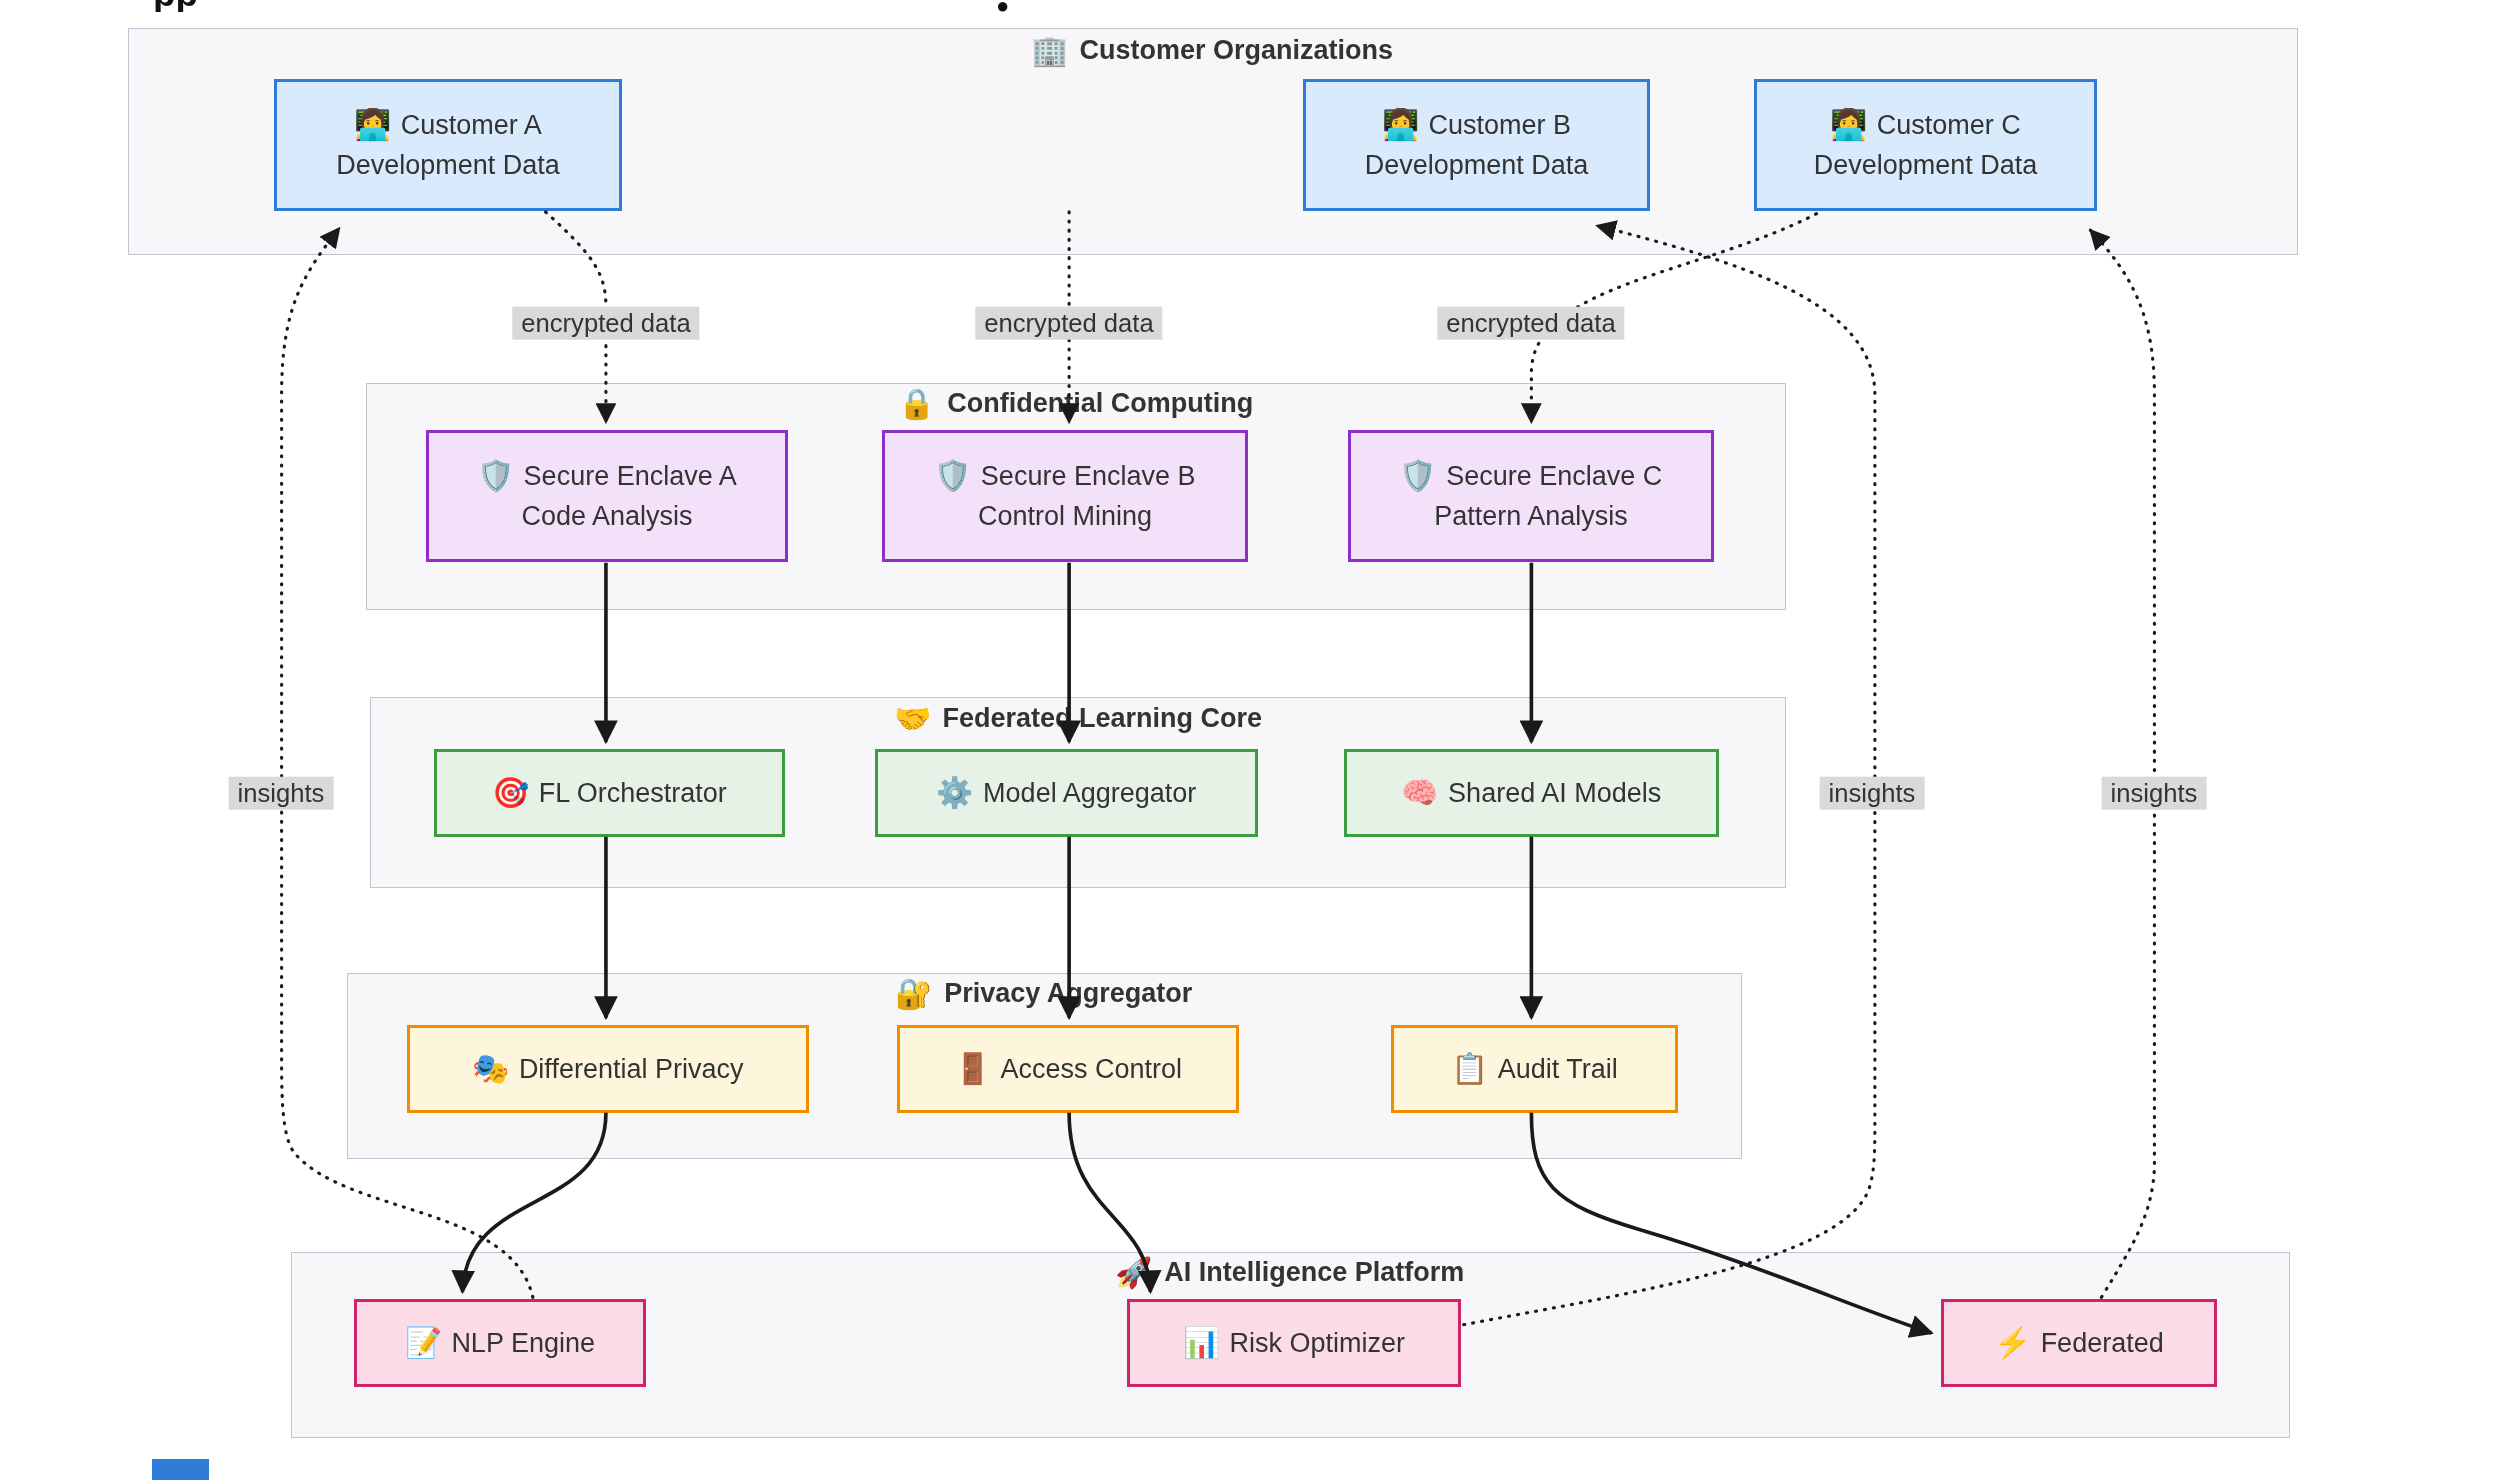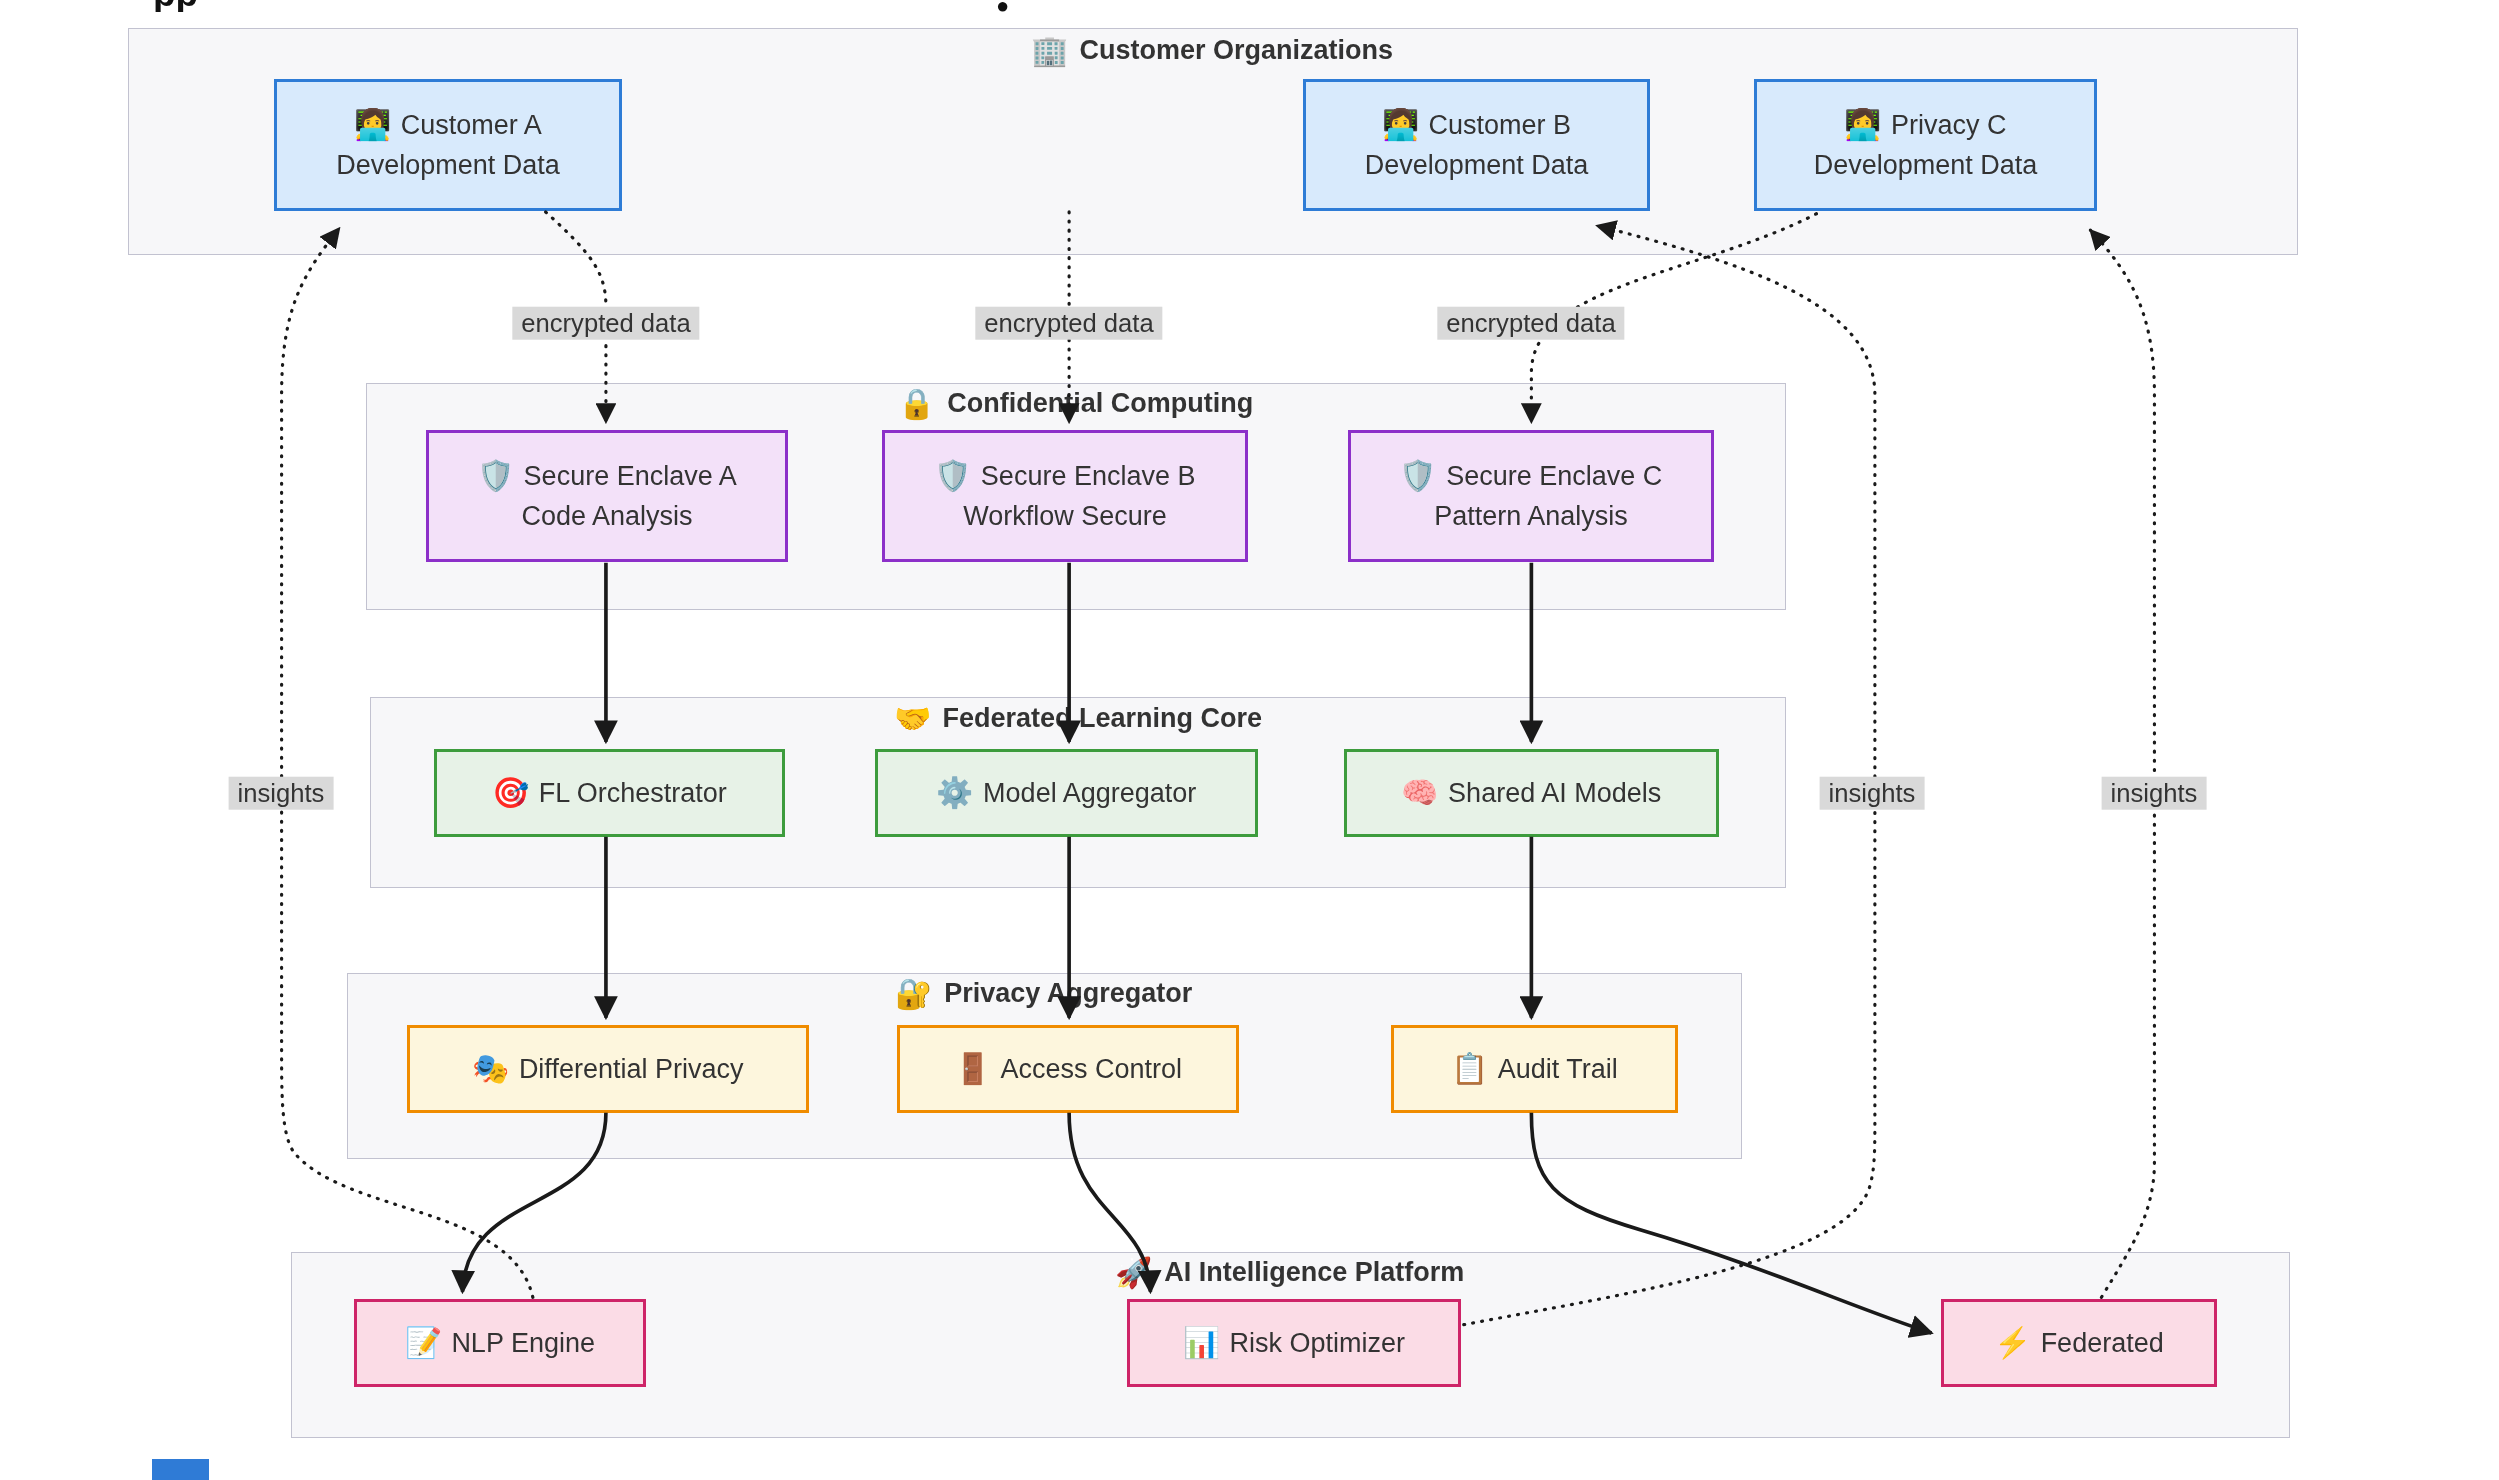--- a/index.html
+++ b/index.html
@@ -132,38 +132,38 @@
 <div class="node blue" style="left:1303px;top:79px;width:347px;height:132px">
   <div class="nline">
     <span class="ic">👩‍💻</span>
     <span>Customer B</span>
   </div>
   <div class="nline">Development Data</div>
 </div>
 <div class="node blue" style="left:1754px;top:79px;width:343px;height:132px">
   <div class="nline">
     <span class="ic">👩‍💻</span>
-    <span>Privacy C</span>
+    <span>Customer C</span>
   </div>
   <div class="nline">Development Data</div>
 </div>
 
 <div class="node purple" style="left:426px;top:430px;width:362px;height:132px">
   <div class="nline">
     <span class="ic">🛡️</span>
     <span>Secure Enclave A</span>
   </div>
   <div class="nline">Code Analysis</div>
 </div>
 <div class="node purple" style="left:882px;top:430px;width:366px;height:132px">
   <div class="nline">
     <span class="ic">🛡️</span>
     <span>Secure Enclave B</span>
   </div>
-  <div class="nline">Workflow Secure</div>
+  <div class="nline">Control Mining</div>
 </div>
 <div class="node purple" style="left:1348px;top:430px;width:366px;height:132px">
   <div class="nline">
     <span class="ic">🛡️</span>
     <span>Secure Enclave C</span>
   </div>
   <div class="nline">Pattern Analysis</div>
 </div>
 
 <div class="node green" style="left:434px;top:749px;width:351px;height:88px">

